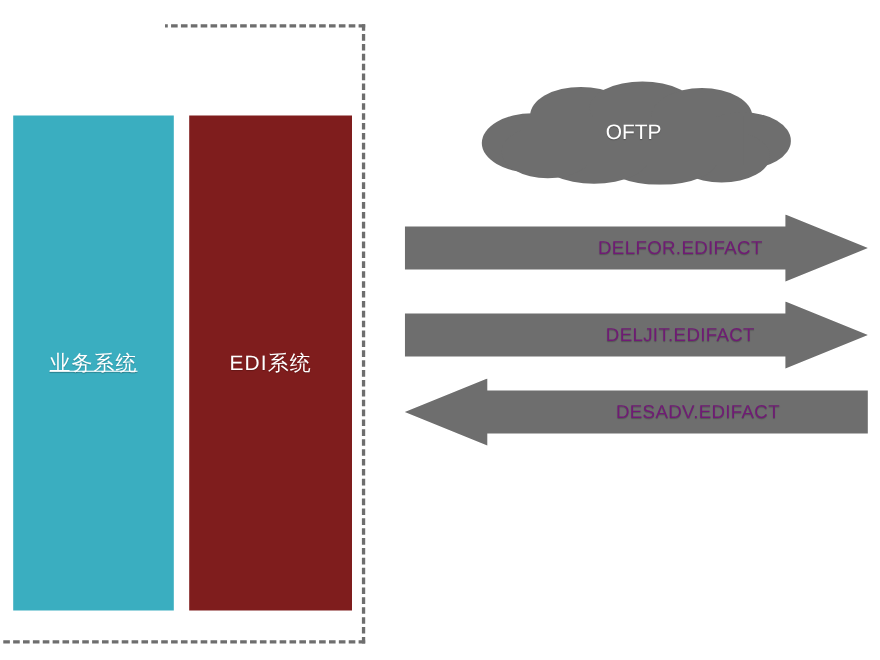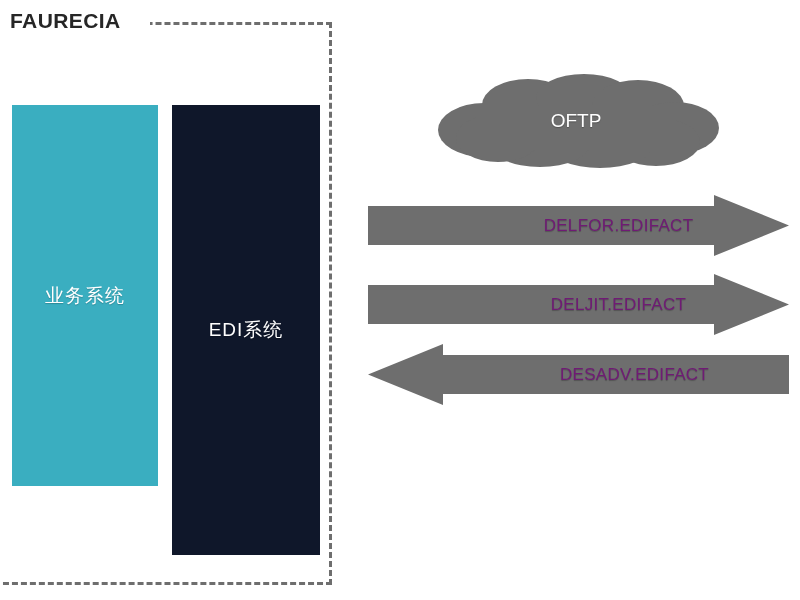--- a/index.html
+++ b/index.html
@@ -69,29 +69,30 @@
     color: #ffffff;
     font-size: 19px;
     letter-spacing: 1px;
     text-shadow: 0 1px 1px rgba(0,0,0,0.22);
     box-sizing: border-box;
   }
   .sys-box.business {
     left: 12px;
     top: 105px;
     width: 146px;
-    height: 381px;
+    height: 450px;
     background: #3AAEC0;
+    text-decoration: underline;
   }
   .sys-box.edi {
     left: 172px;
     top: 105px;
     width: 148px;
     height: 450px;
-    background: #0f172a;
+    background: #7f1d1d;
   }
 
   
   .cloud-wrap {
     position: absolute;
     left: 432px;
     top: 72px;
     width: 288px;
     height: 96px;
   }
@@ -150,21 +151,20 @@
   .arrow.a3 { top: 344px; }
 </style>
 </head>
 <body>
 
 <div id="stage">
 
   <div class="boundary"></div>
   <div class="boundary-mask"></div>
 
-  <div class="company-title">FAURECIA</div>
 
   <div class="sys-box business">
     <span>业务系统</span>
   </div>
 
   <div class="sys-box edi">
     <span>EDI系统</span>
   </div>
 
   <div class="cloud-wrap">

